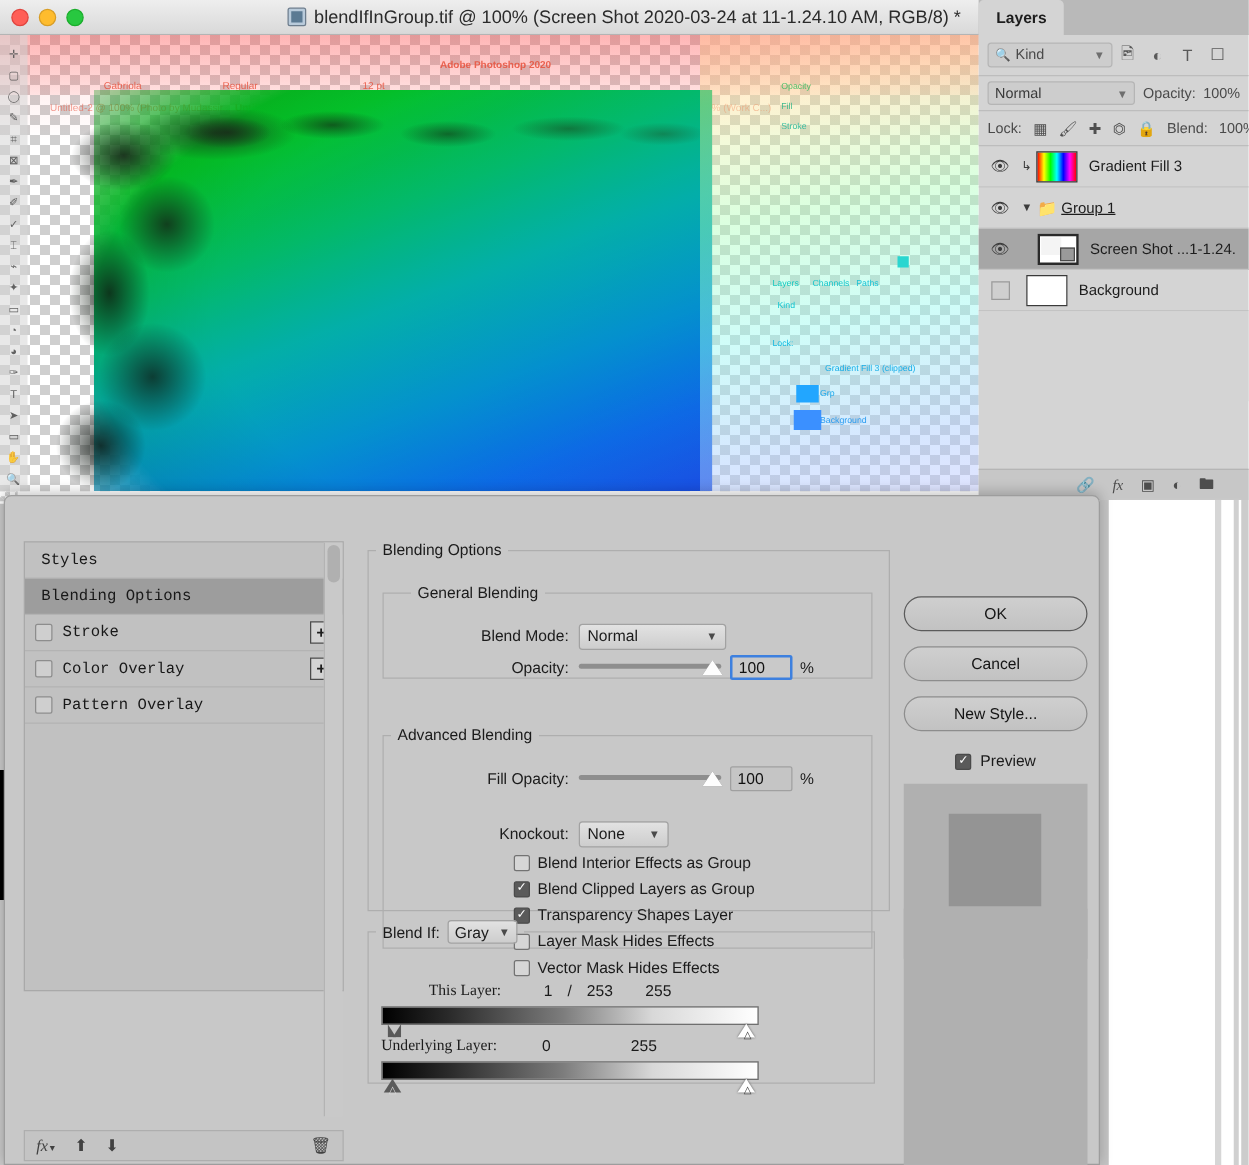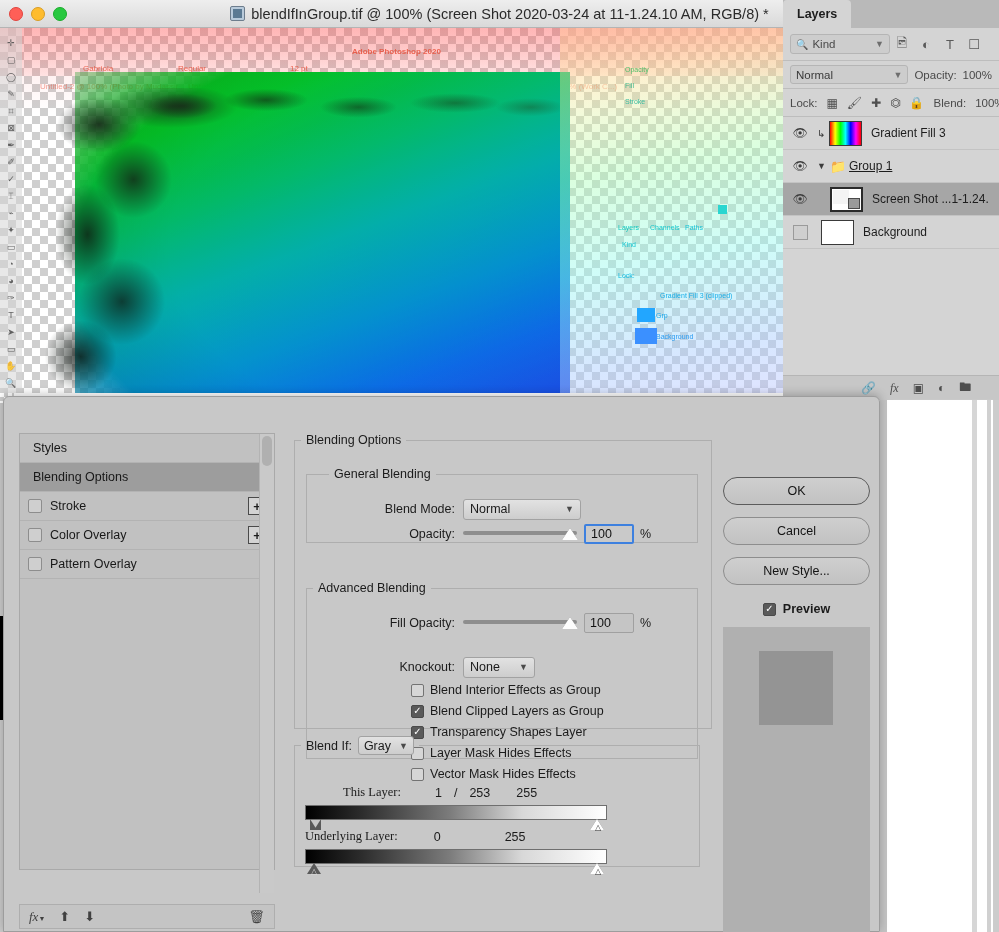--- a/index.html
+++ b/index.html
@@ -150,22 +150,22 @@
   #dialog{position:absolute;left:3px;top:396px;width:877px;height:536px;
     background:#c8c8c8;border:1px solid #9d9d9d;border-top-left-radius:6px;
     border-top-right-radius:6px;box-shadow:0 -2px 10px rgba(0,0,0,.22);
     box-sizing:border-box;}
   #dlg-title{height:28px;display:flex;align-items:center;justify-content:center;
     background:linear-gradient(#d8d8d8,#cbcbcb);border-top-left-radius:5px;
     border-top-right-radius:5px;font-size:13px;color:#2b2b2b;}
 
   
   #styles-col{position:absolute;left:15px;top:36px;width:256px;height:467px;}
-  #styles-list{width:256px;height:437px;background:#c1c1c1;border:1px solid #a9a9a9;
-    box-sizing:border-box;position:relative;}
+  #styles-list{width:256px;height:360px;background:#c1c1c1;border:1px solid #a9a9a9;
+    box-sizing:border-box;position:relative;font-family:Liberation Mono, monospace;}
   .style-item{height:29px;display:flex;align-items:center;padding:0 8px;box-sizing:border-box;
     border-bottom:1px solid #b3b3b3;font-size:12.5px;color:#181818;gap:8px;}
   .style-item.active{background:#9d9d9d;}
   .style-item.plain{padding-left:13px;}
   .sbox{width:12px;height:12px;border:1px solid #8d8d8d;background:#cfcfcf;border-radius:2px;
     flex:none;}
   .plus{margin-left:auto;width:16px;height:16px;border:1px solid #4a4a4a;background:#d3d3d3;
     display:flex;align-items:center;justify-content:center;font-size:13px;color:#1c1c1c;
     line-height:1;font-weight:bold;}
   #styles-scroll{position:absolute;right:0;top:0;width:14px;height:459px;background:#c9c9c9;
@@ -221,21 +221,21 @@
     clip-path:polygon(0 0,100% 100%,0 100%);}
   .tri-mark{position:absolute;font-size:8px;color:#3b3b3b;}
 
   
   #btns{position:absolute;left:723px;top:437px;width:147px;}
   .pbtn{width:147px;height:28px;border:1px solid #8d8d8d;border-radius:14px;
     background:linear-gradient(#cfcfcf,#c2c2c2);display:flex;align-items:center;
     justify-content:center;font-size:12.5px;color:#141414;margin-bottom:12px;box-sizing:border-box;}
   .pbtn.primary{border:1.6px solid #5b5b5b;margin-top:40px;}
   #preview-row{display:flex;align-items:center;gap:7px;justify-content:center;margin-top:17px;
-    font-size:12.5px;color:#1b1b1b;font-weight:bold;}
+    font-size:12.5px;color:#1b1b1b;}
   #preview-box{width:147px;height:140px;background:#b0b0b0;margin-top:11px;position:relative;}
   #preview-sq{position:absolute;left:36px;top:24px;width:74px;height:74px;background:#949494;}
   #preview-tail{position:absolute;left:723px;top:727px;width:147px;height:205px;background:#b0b0b0;}
 </style>
 </head>
 <body>
 
 <div id="titlebar">
   <div class="traffic">
     <div class="tl red"></div>

